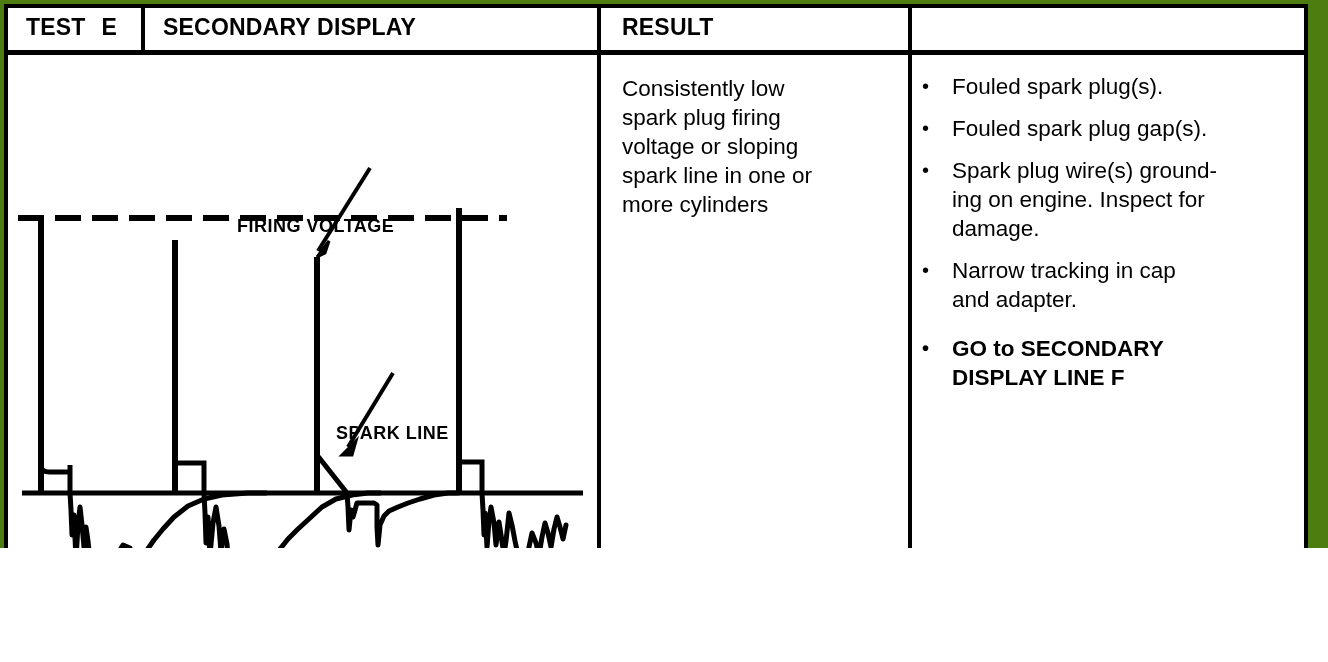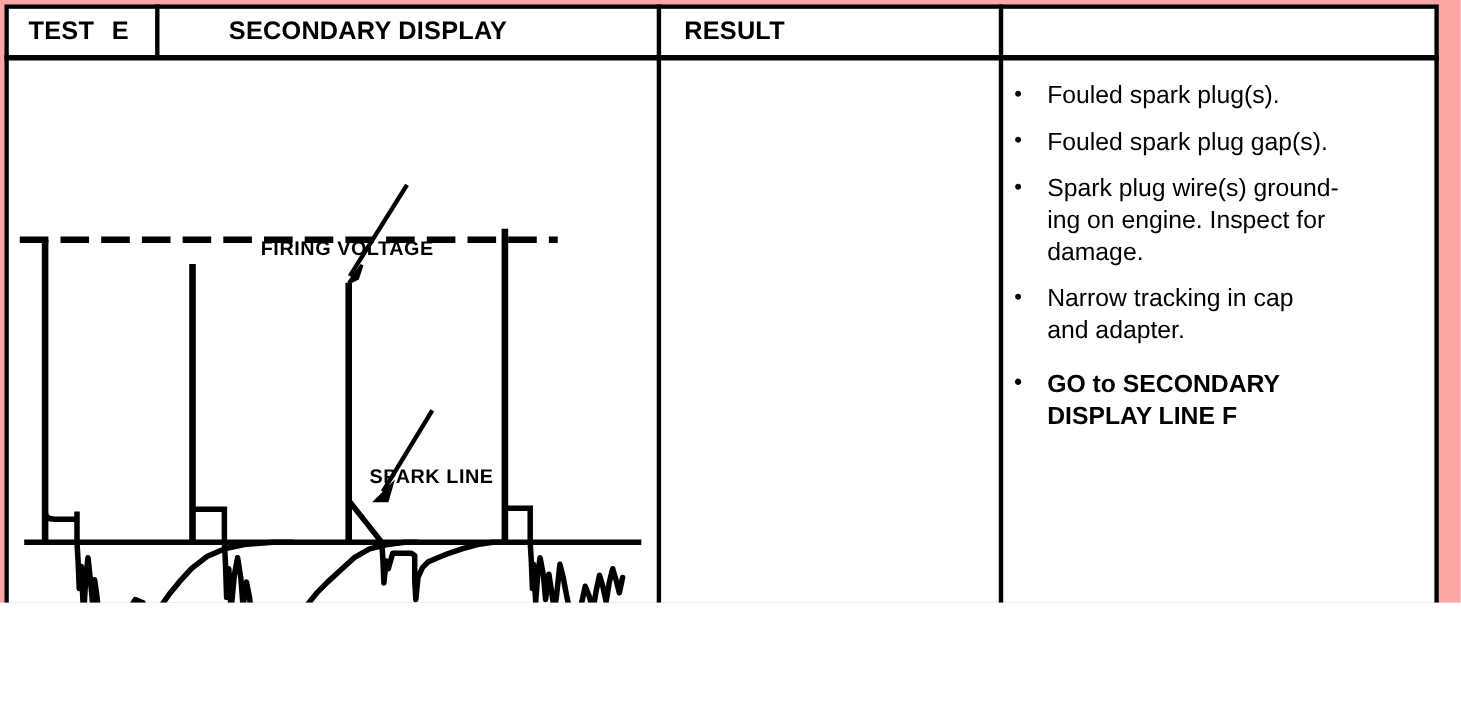--- a/index.html
+++ b/index.html
@@ -10,21 +10,21 @@
   }
   body {
     font-family: "Liberation Sans", sans-serif;
     color: #000000;
   }
   #page {
     position: relative;
     width: 1328px;
     height: 548px;
     overflow: hidden;
-    background: #fca5a5;
+    background: #4d7c0f;
   }
 
   
   .table-frame {
     position: absolute;
     left: 4px;
     top: 4px;
     width: 1304px;
     height: 648px;
     box-sizing: border-box;
@@ -57,21 +57,21 @@
     height: 34px;
     display: flex;
     align-items: center;
     font-weight: bold;
     font-size: 23px;
     letter-spacing: 0.2px;
     white-space: nowrap;
   }
   .hdr-test   { left: 26px;  }
   .hdr-test .sp { display:inline-block; width:16px; }
-  .hdr-sec    { left: 163px; margin-left: 45px; }
+  .hdr-sec    { left: 163px; }
   .hdr-result { left: 622px; }
   .hdr-action { left: 928px; }
 
   
   .result-body {
     position: absolute;
     left: 622px;
     top: 74px;
     width: 268px;
     font-size: 22.5px;
@@ -194,20 +194,25 @@
       <path d="M309,202 L321,186 L317,198 Z" fill="#000" stroke="#000" stroke-width="3"></path>
 
       <path d="M385,318 L340,392" stroke="#000" stroke-width="4" fill="none"></path>
       <path d="M334,400 L348,386 L344,400 Z" fill="#000" stroke="#000" stroke-width="3"></path>
     </svg>
 
     <div class="wave-label lbl-firing">FIRING VOLTAGE</div>
     <div class="wave-label lbl-spark">SPARK LINE</div>
   </div>
 
+  <div class="result-body">Consistently low
+spark plug firing
+voltage or sloping
+spark line in one or
+more cylinders</div>
 
   <div class="action-body">
 
     <div class="bullet-row">
       <span class="bullet-dot">•</span>
       <span class="bullet-text">Fouled spark plug(s).</span>
     </div>
 
     <div class="bullet-row">
       <span class="bullet-dot">•</span>

